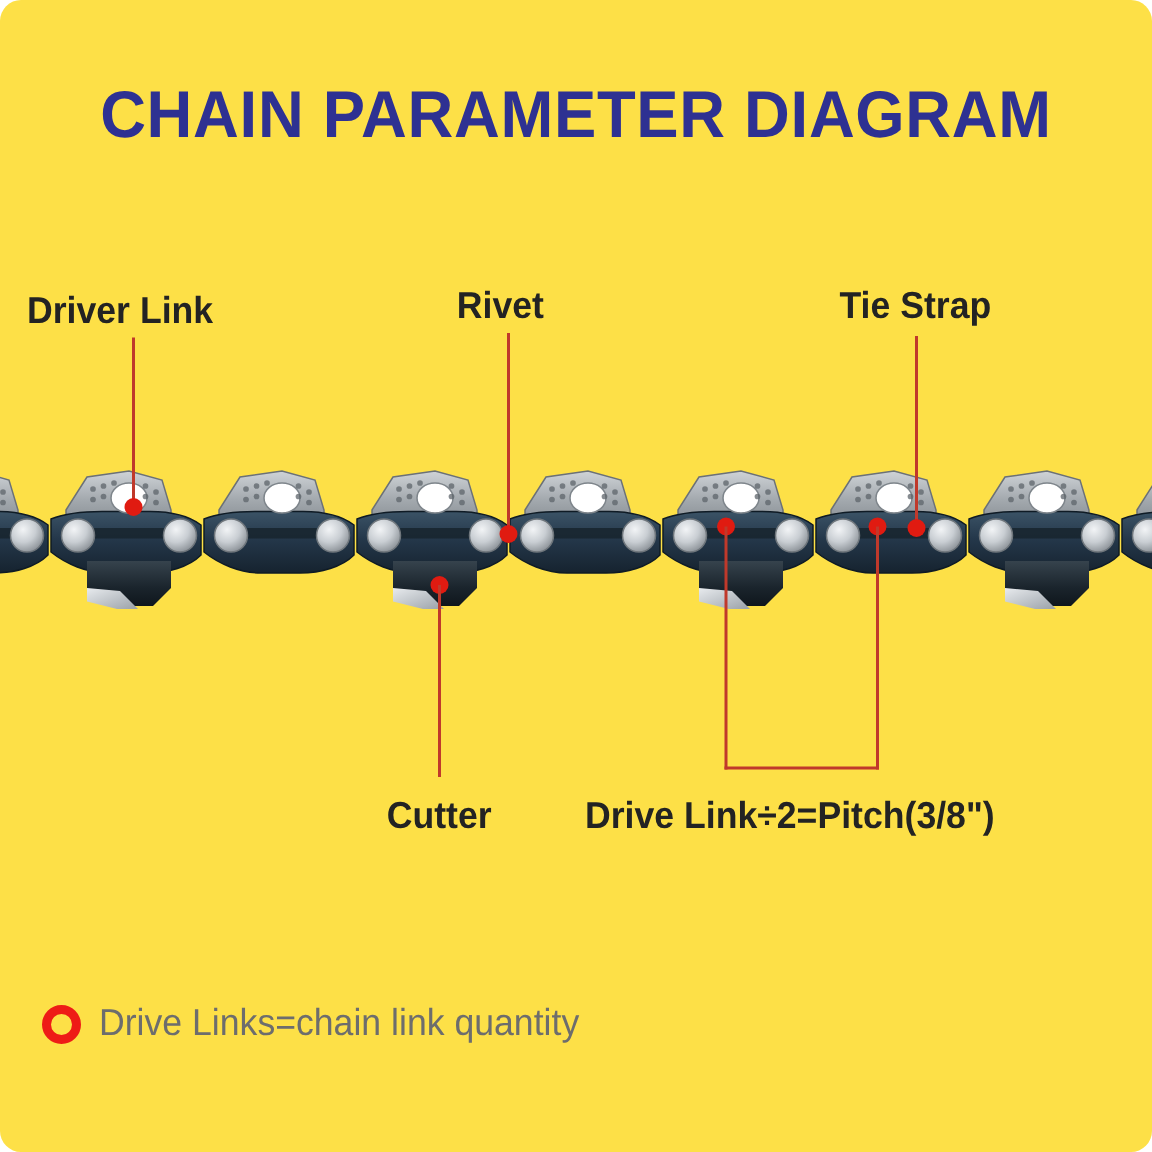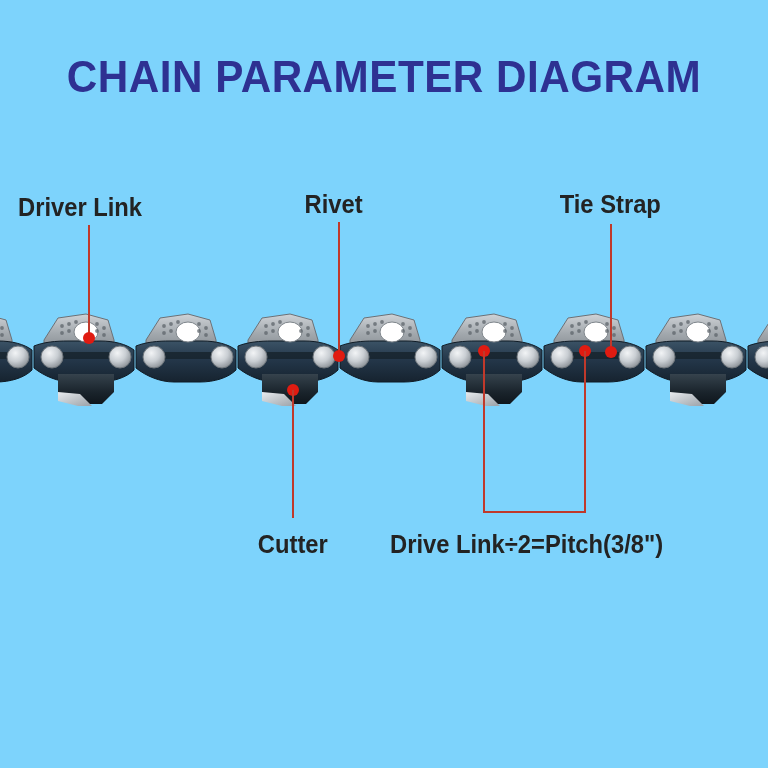--- a/index.html
+++ b/index.html
@@ -12,21 +12,22 @@
     height: 768px;
     position: relative;
     overflow: hidden;
     font-family: "Liberation Sans", sans-serif;
     -webkit-font-smoothing: antialiased;
   }
 
   #page {
     position: absolute;
     inset: 0;
-    background: #7dd3fc;
+    background: #fde047;
+    border-radius: 14px;
   }
 
   
   .title {
     position: absolute;
     left: 0;
     top: 52px;
     width: 768px;
     text-align: center;
     color: #2e3192;
@@ -215,14 +216,18 @@
   <div class="label c" style="left:256px; top:530px;">Cutter</div>
 
   <div class="dot" style="left:478px; top:345px;"></div>
   <div class="dot" style="left:579px; top:345px;"></div>
   <div class="leader" style="left:483px; top:351px; height:162px;"></div>
   <div class="leader" style="left:584px; top:351px; height:162px;"></div>
   <div class="leader-h" style="left:483px; top:511px; width:103px;"></div>
   <div class="label" style="left:390px; top:530px;">Drive Link÷2=Pitch(3/8")</div>
 
 
+  <div class="note" style="left:28px; top:668px;">
+    <span class="ring"></span>
+    <span class="note-text">Drive Links=chain link quantity</span>
+  </div>
 
 </div>
 
 </body></html>

